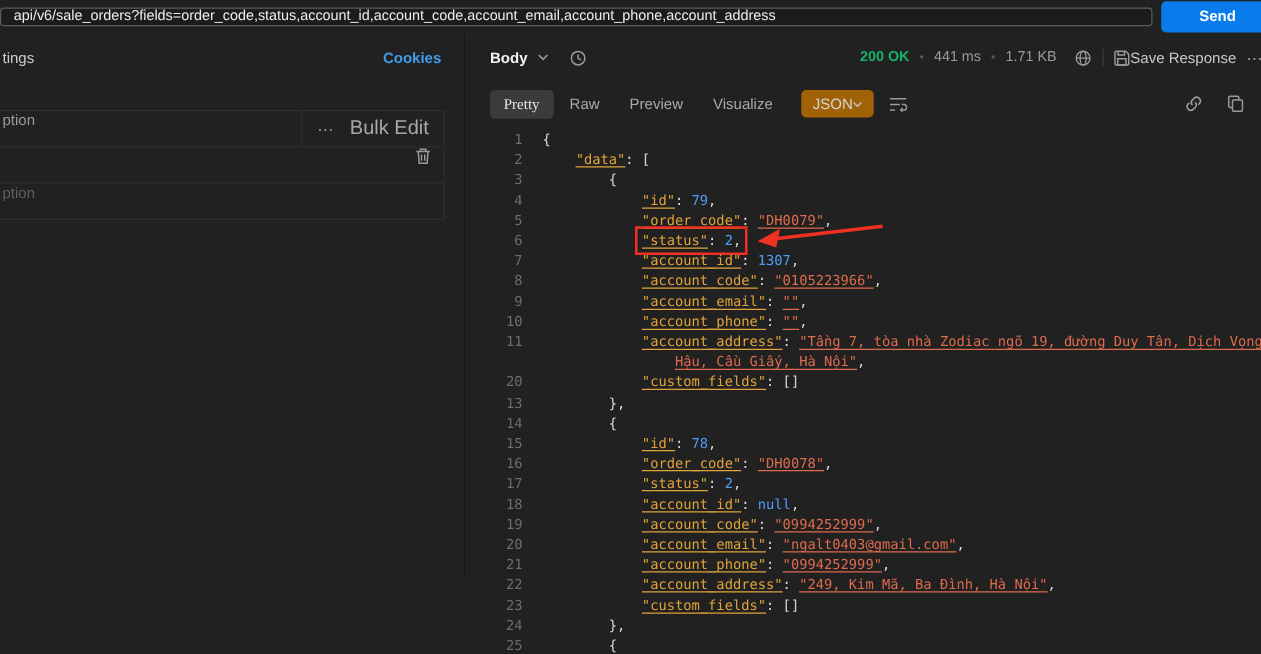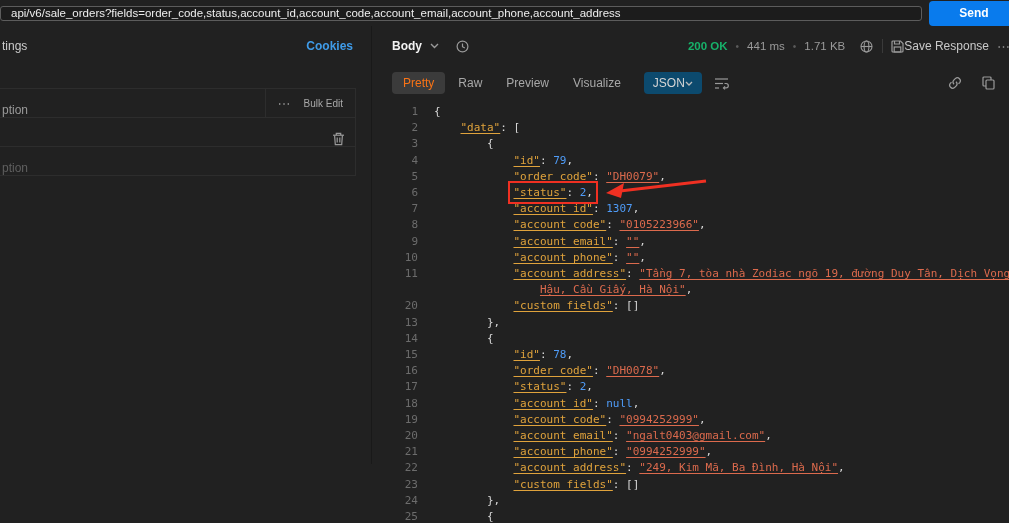--- a/index.html
+++ b/index.html
@@ -22,43 +22,43 @@
     background:#097bed; color:#fff; border:none; border-radius:4px;
     font-size:12px; font-weight:700; font-family:"Liberation Sans", sans-serif;
   }
   
   .main { display:flex; height:438px; }
   .request-pane { width:372px; flex:none; border-right:1px solid #191919; }
   .req-header { height:40px; display:flex; align-items:center; justify-content:space-between; padding:0 18px 0 2px; }
   .tab-partial { color:#cccccc; font-size:12px; }
   .cookies-link { color:#3f9be8; font-size:12px; font-weight:600; background:none; border:none; cursor:pointer; font-family:"Liberation Sans", sans-serif; }
   .param-table { margin-top:22px; width:356px; border-top:1px solid #2d2d2d; border-right:1px solid #2d2d2d; }
-  .pt-row { height:29px; border-bottom:1px solid #2d2d2d; display:flex; align-items:flex-end; padding-left:2px;gap:24px; }
+  .pt-row { height:29px; border-bottom:1px solid #2d2d2d; display:flex; align-items:flex-start; padding-left:2px;gap:24px; }
   .pt-head-left { color:#9a9a9a; font-size:12px; }
   .pt-head-right { margin-left:auto; height:100%; display:flex; align-items:center; gap:12px; padding:0 12px; border-left:1px solid #2d2d2d; }
   .ellipsis-txt { color:#9a9a9a; font-size:13px; letter-spacing:1px; background:none; border:none; font-family:"Liberation Sans", sans-serif; }
-  .bulk-edit { color:#a8a8a8; font-size:10px; background:none; border:none; font-family:"Liberation Sans", sans-serif; }
+  .bulk-edit { color:#a8a8a8; font-size:16px; background:none; border:none; font-family:"Liberation Sans", sans-serif; }
   .row-trash { margin-left:auto; margin-right:10px; background:none; border:none; }
   .placeholder-txt { color:#5f5f5f; font-size:12px; }
   
   .response-pane { flex:1; min-width:0; padding-left:20px; position:relative; }
   .resp-header { height:40px; display:flex; align-items:center; gap:8px; padding-right:12px; }
   .body-label { color:#f2f2f2; font-size:12px; font-weight:600; }
   .status-group { margin-left:auto; display:flex; align-items:center; gap:8px; }
   .status-ok { color:#17b26a; font-size:11.5px; font-weight:600; }
   .meta-txt { color:#9a9a9a; font-size:11.5px; }
   .dot-sep { color:#5a5a5a; font-size:10px; }
   .vdiv { width:1px; height:14px; background:#3a3a3a; }
   .save-response { display:flex; align-items:center; color:#c9c9c9; font-size:12px; background:none; border:none; font-family:"Liberation Sans", sans-serif; }
   .icon-btn { background:none; border:none; display:flex; align-items:center; }
   
   .resp-toolbar { height:30px; display:flex; align-items:center; gap:2px; margin-top:2px; padding-right:14px; }
   .view-tab { padding:4px 11px; font-size:12px; color:#a8a8a8; background:none; border:none; border-radius:4px; font-family:"Liberation Sans", sans-serif; }
-  .view-tab.active { background:#3b3b3b; color:#f97316; }
-  .format-pill { margin-left:10px; display:flex; align-items:center; gap:0; background:#0c4a6e; border:none; border-radius:4px; padding:4px 9px; color:#d5d5d5; font-size:12px; font-family:"Liberation Sans", sans-serif; }
+  .view-tab.active { background:#3b3b3b; color:#e5e5e5;font-family:Liberation Serif, serif; }
+  .format-pill { margin-left:10px; display:flex; align-items:center; gap:0; background:#a16207; border:none; border-radius:4px; padding:4px 9px; color:#d5d5d5; font-size:12px; font-family:"Liberation Sans", sans-serif; }
   .toolbar-right { margin-left:auto; display:flex; align-items:center; gap:20px; }
   
   .code-area {
     position:relative; margin-top:6px; height:425px; overflow:hidden;
     font-family:"DejaVu Sans Mono", monospace; font-size:11px; line-height:16.2px;
   }
   .cl { display:flex; }
   .ln { width:26px; flex:none; text-align:right; color:#6c6c6c; user-select:none; }
   .ct { white-space:pre; margin-left:16px; color:#d8d8d8; }
   .tk-k { color:#e0a33c; text-decoration:underline; text-underline-offset:2px; }

